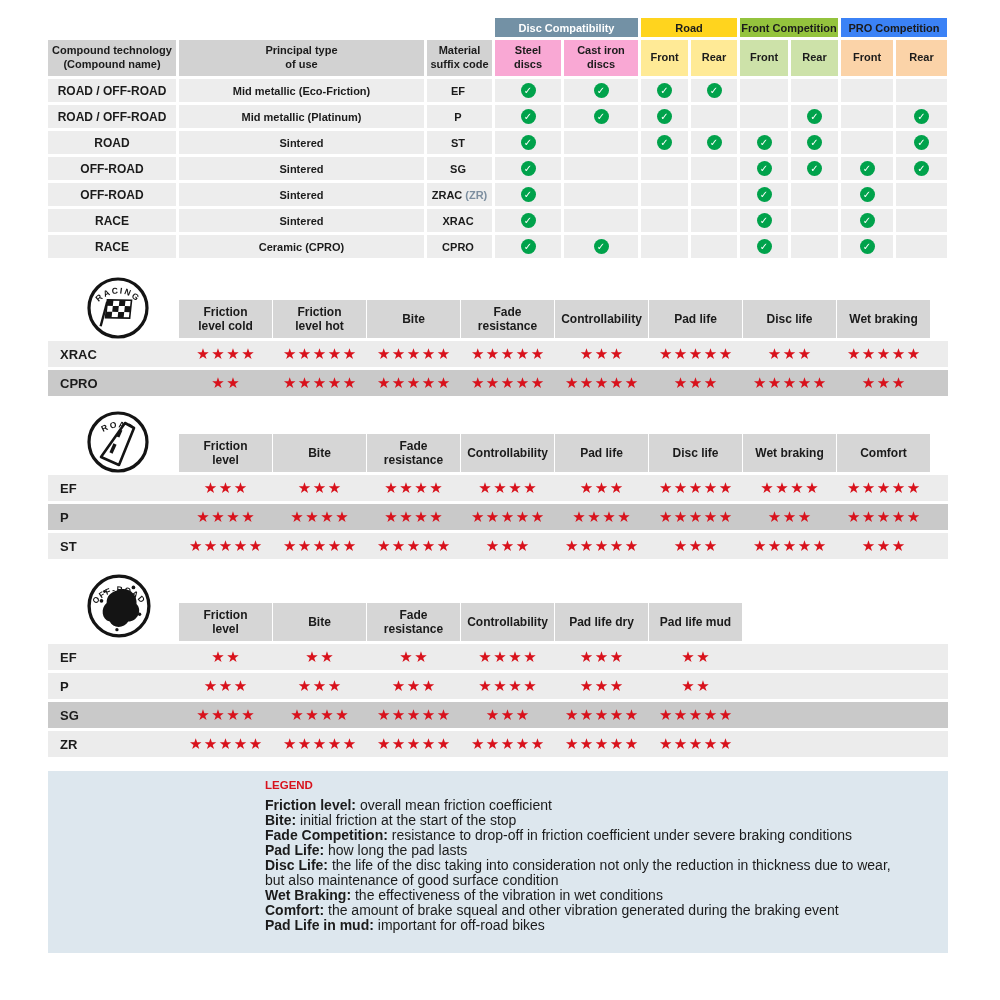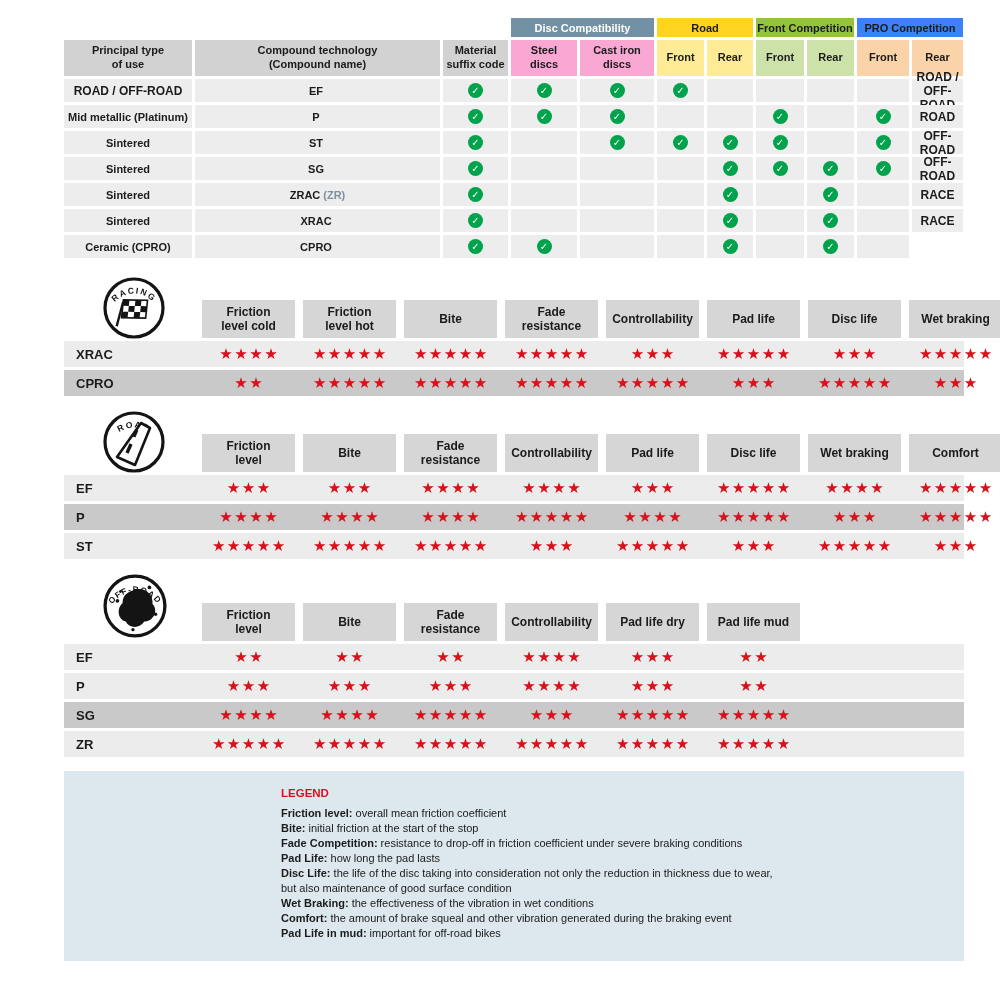--- a/index.html
+++ b/index.html
@@ -1,19 +1,19 @@
 <!DOCTYPE html>
 <html><head>
 <meta charset="utf-8">
 <style>
   *{margin:0;padding:0;box-sizing:border-box}
   html,body{background:#fff}
   body{width:1000px;height:1000px;font-family:"Liberation Sans","DejaVu Sans",sans-serif;color:#1b1b1b}
   .page{position:relative;width:1000px;height:1000px;background:#fff;overflow:hidden}
-  .content{position:absolute;left:64px;top:18px;width:900px}
+  .content{position:absolute;left:48px;top:18px;width:900px}
 
   
   .compat{display:grid;grid-template-columns:128px 245px 65px 66px 74px 47px 46px 48px 47px 52px 51px;
           grid-template-rows:19px 36px repeat(7,23px);column-gap:3px;row-gap:3px}
   .cell{display:flex;align-items:center;justify-content:center;text-align:center}
   .gfill{grid-row:1;grid-column:1/4}
   .ghead{grid-row:1;font-size:11px;font-weight:bold}
   .g-disc{grid-column:4/6;background:#7391a5;color:#fff}
   .g-road{grid-column:6/8;background:#ffd41e;color:#1b1b1b}
   .g-light{grid-column:8/10;background:#94c33d;color:#1b1b1b}
@@ -32,71 +32,72 @@
   .check.checked{display:flex;width:15px;height:15px;border-radius:50%;background:#00a24b;align-items:center;justify-content:center}
   .check.checked::after{content:"✓";color:#fff;font-size:10px;font-weight:bold;line-height:1;font-family:"DejaVu Sans",sans-serif}
 
   
   .section{position:relative}
   .section-racing{margin-top:42px}
   .section-road{margin-top:38px}
   .section-offroad{margin-top:44px}
   .icon{position:absolute;left:38px;top:-24px;width:64px;height:64px}
   .section-offroad .icon{top:-30px;width:66px;height:66px}
-  .rtable{display:grid;column-gap:8px}
+  .rtable{display:grid;column-gap:1px}
   .cols8{grid-template-columns:130px repeat(8,93px)}
   .cols6{grid-template-columns:130px repeat(6,93px)}
   .rheader .rhead{background:#d6d6d6;height:38px;display:flex;align-items:center;justify-content:center;
                   text-align:center;font-size:12px;font-weight:bold;line-height:1.2;white-space:pre-line}
   .rheader .blank{background:transparent}
   .rrow{height:26px;margin-top:3px}
   .rrow.light{background:#ececec}
   .rrow.dark{background:#c9c9c9}
   .rlabel{font-weight:bold;font-size:13px;padding-left:12px;display:flex;align-items:center;height:100%}
   .stars{display:flex;align-items:center;justify-content:center;height:100%;color:#d8121c;
          font-size:15px;letter-spacing:1.5px;padding-left:1.5px;font-family:"DejaVu Sans",sans-serif}
 
   
-  .legend{margin-top:14px;width:900px;background:#dde7ee;padding:16px 24px 20px 217px}
+  .legend{margin-top:14px;width:900px;background:#dde7ee;padding:8px 24px 20px 217px}
   .legend-title{color:#d8121c;font-weight:bold;font-size:11.5px;margin-bottom:7px}
-  .legend-line{font-size:11px;line-height:15px}
+  .legend-line{font-size:14px;line-height:15px}
   .legend-line b{font-weight:bold}
   .arc-text{font-family:"Liberation Sans",sans-serif}
 </style>
 </head>
 <body>
 
 <div class="page">
 <div class="content">
 
   <div class="compat">
     <div class="gfill"></div>
     <div class="cell ghead g-disc">Disc Compatibility</div>
     <div class="cell ghead g-road">Road</div>
     <div class="cell ghead g-light">Front Competition</div>
     <div class="cell ghead g-pro">PRO Competition</div>
 
+    <div class="cell chead">Compound technology
+(Compound name)</div>
     <div class="cell chead">Principal type
 of use</div>
-    <div class="cell chead">Compound technology
-(Compound name)</div>
     <div class="cell chead">Material
 suffix code</div>
     <div class="cell chead h-steel">Steel
 discs</div>
     <div class="cell chead h-cast">Cast iron
 discs</div>
     <div class="cell chead h-roadsub">Front</div>
     <div class="cell chead h-roadsub">Rear</div>
     <div class="cell chead h-lightsub">Front</div>
     <div class="cell chead h-lightsub">Rear</div>
     <div class="cell chead h-prosub">Front</div>
     <div class="cell chead h-prosub">Rear</div>
 
     <div class="cell drow use-cell">ROAD / OFF-ROAD</div>
+    <div class="cell drow compound-cell">Mid metallic (Eco-Friction)</div>
     <div class="cell drow code-cell">
           <span>EF</span>
           <span class="code-note"></span>
         </div>
     <div class="cell drow">
           <span class="check checked"></span>
         </div>
     <div class="cell drow">
           <span class="check checked"></span>
         </div>

